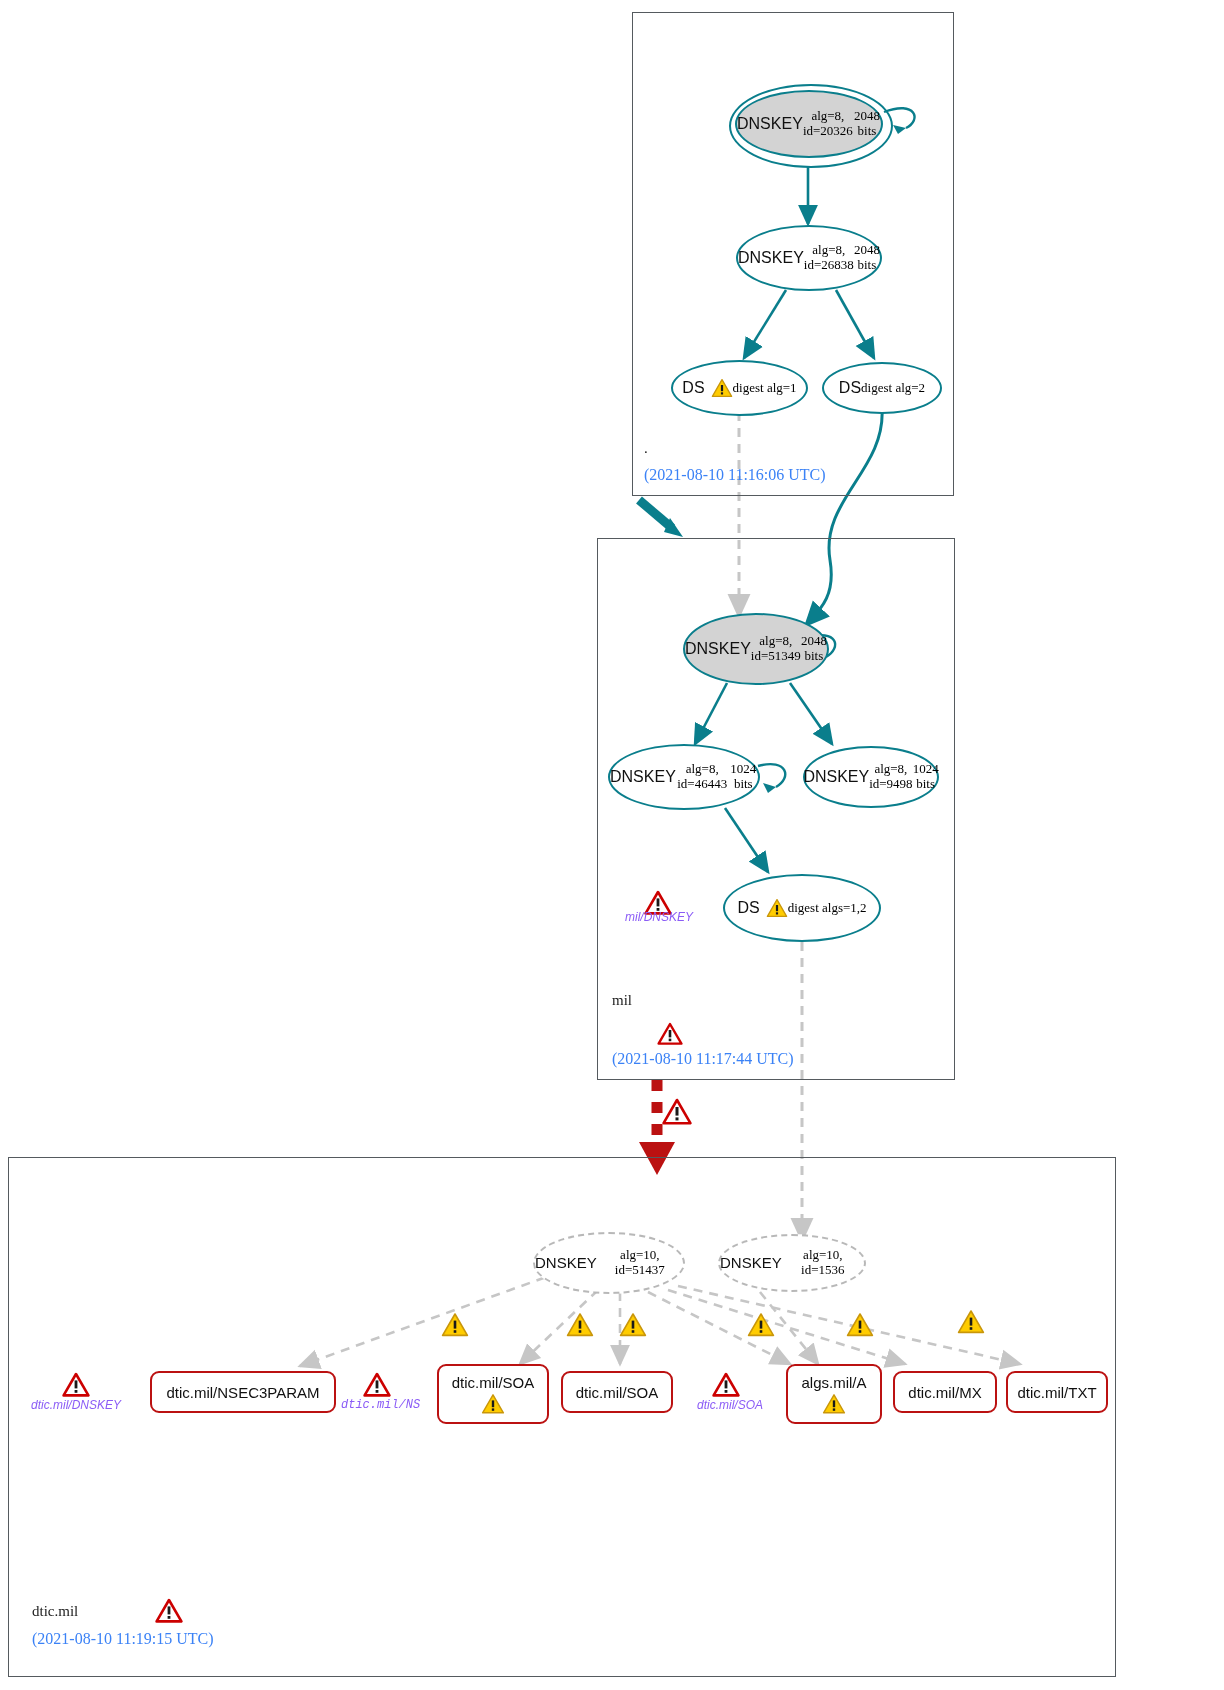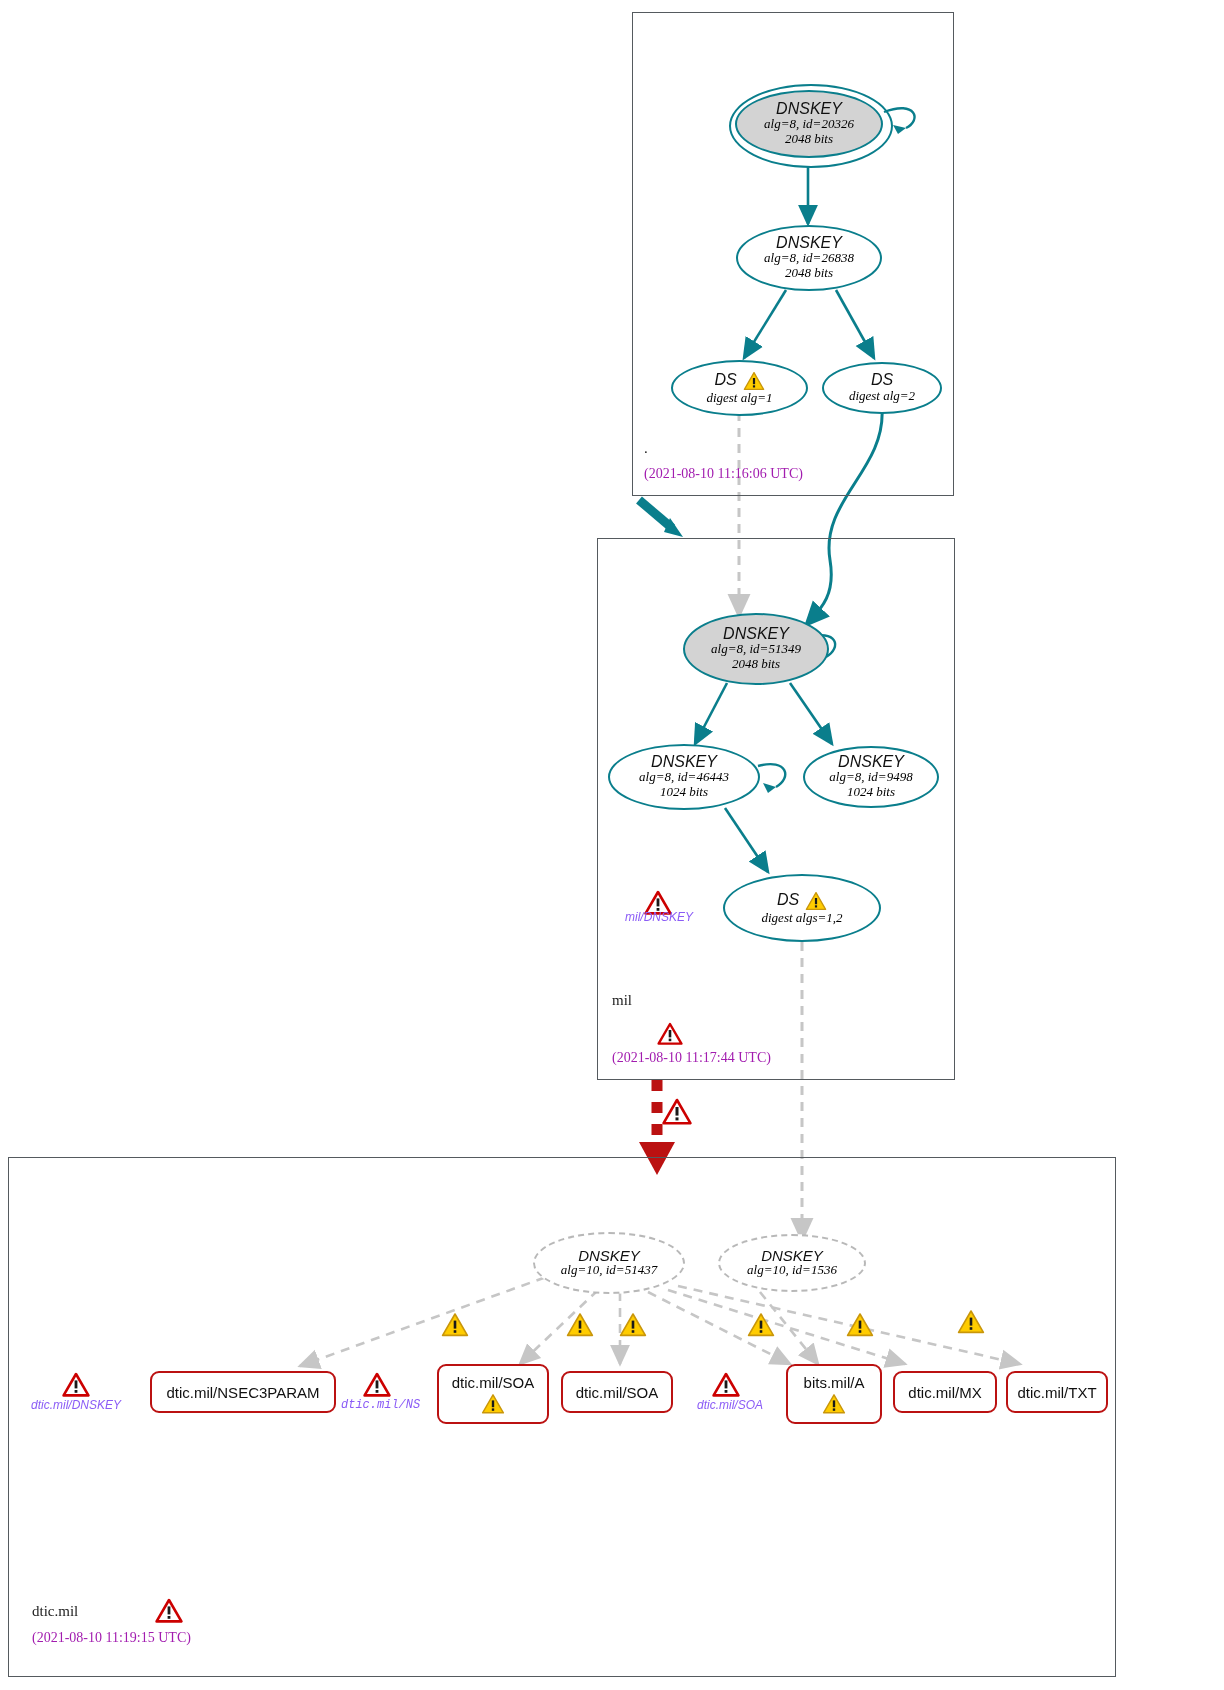--- a/index.html
+++ b/index.html
@@ -2,23 +2,23 @@
 <html><head>
 <meta charset="utf-8">
 <style>
   html,body{margin:0;padding:0;background:#ffffff;}
   body{font-family:"Liberation Sans",sans-serif;}
   #root{position:relative;width:1224px;height:1690px;overflow:hidden;background:#fff;}
   svg#canvas{position:absolute;left:0;top:0;width:1224px;height:1690px;}
 
   .zonebox{position:absolute;border:1px solid #555a5e;background:transparent;}
   .zonelabel{position:absolute;font-family:"Liberation Serif",serif;font-size:15px;color:#1a1a1a;white-space:nowrap;}
-  .zonetime{position:absolute;font-family:"Liberation Serif",serif;font-size:14px;color:#a21caf;white-space:nowrap;}
-
-  .node{position:absolute;display:flex;flex-direction:column;align-items:center;justify-content:center;text-align:center;box-sizing:border-box;font-style:italic;}
+  .zonetime{position:absolute;font-family:"Liberation Serif",serif;font-size:16px;color:#3b82f6;white-space:nowrap;}
+
+  .node{position:absolute;display:flex;flex-direction:row;align-items:center;justify-content:center;text-align:center;box-sizing:border-box;}
   .ell{border-radius:50%;}
   .ell-secure{border:2px solid #0a7e8c;background:#ffffff;}
   .ell-sep{border:2px solid #0a7e8c;background:#d3d3d3;}
   .ell-insecure{border:2px dashed #b8b8b8;background:#ffffff;}
   .ell-doublewrap{position:absolute;border:2px solid #0a7e8c;border-radius:50%;background:transparent;}
 
   .n-t1{font-family:"Liberation Sans",sans-serif;font-size:16px;color:#101010;line-height:1.05;}
   .n-t2{font-family:"Liberation Serif",serif;font-size:13px;color:#000000;line-height:1.15;}
   .n-t1s{font-family:"Liberation Sans",sans-serif;font-size:15px;color:#101010;line-height:1.05;}
 
@@ -278,21 +278,21 @@
   </div>
 
   <svg class="err" style="left:712px;top:1372px;" width="28" height="26" viewBox="0 0 28 26">
     <path d="M14 2 L26.4 23.4 L1.6 23.4 Z" fill="#ffffff" stroke="#cc0000" stroke-width="2.6" stroke-linejoin="round"></path>
     <rect x="12.6" y="8.4" width="2.8" height="8" fill="#1a1a1a"></rect>
     <rect x="12.6" y="18" width="2.8" height="2.8" fill="#1a1a1a"></rect>
   </svg>
   <div class="errlabel" style="left:690px;top:1398px;width:80px;">dtic.mil/SOA</div>
 
   <div class="rrbox" style="left:786px;top:1364px;width:96px;height:60px;">
-    <span>bits.mil/A</span>
+    <span>algs.mil/A</span>
     <svg width="24" height="22" viewBox="0 0 24 22" style="margin-top:2px;">
       <path d="M12 1.8 L22.4 19.8 L1.6 19.8 Z" fill="#ffcc00" stroke="#c9960a" stroke-width="1.4" stroke-linejoin="round"></path>
       <rect x="10.8" y="7.4" width="2.4" height="6.8" fill="#1a1a1a"></rect>
       <rect x="10.8" y="15.4" width="2.4" height="2.4" fill="#1a1a1a"></rect>
     </svg>
   </div>
 
   <div class="rrbox" style="left:893px;top:1371px;width:104px;height:42px;">
     <span>dtic.mil/MX</span>
   </div>

